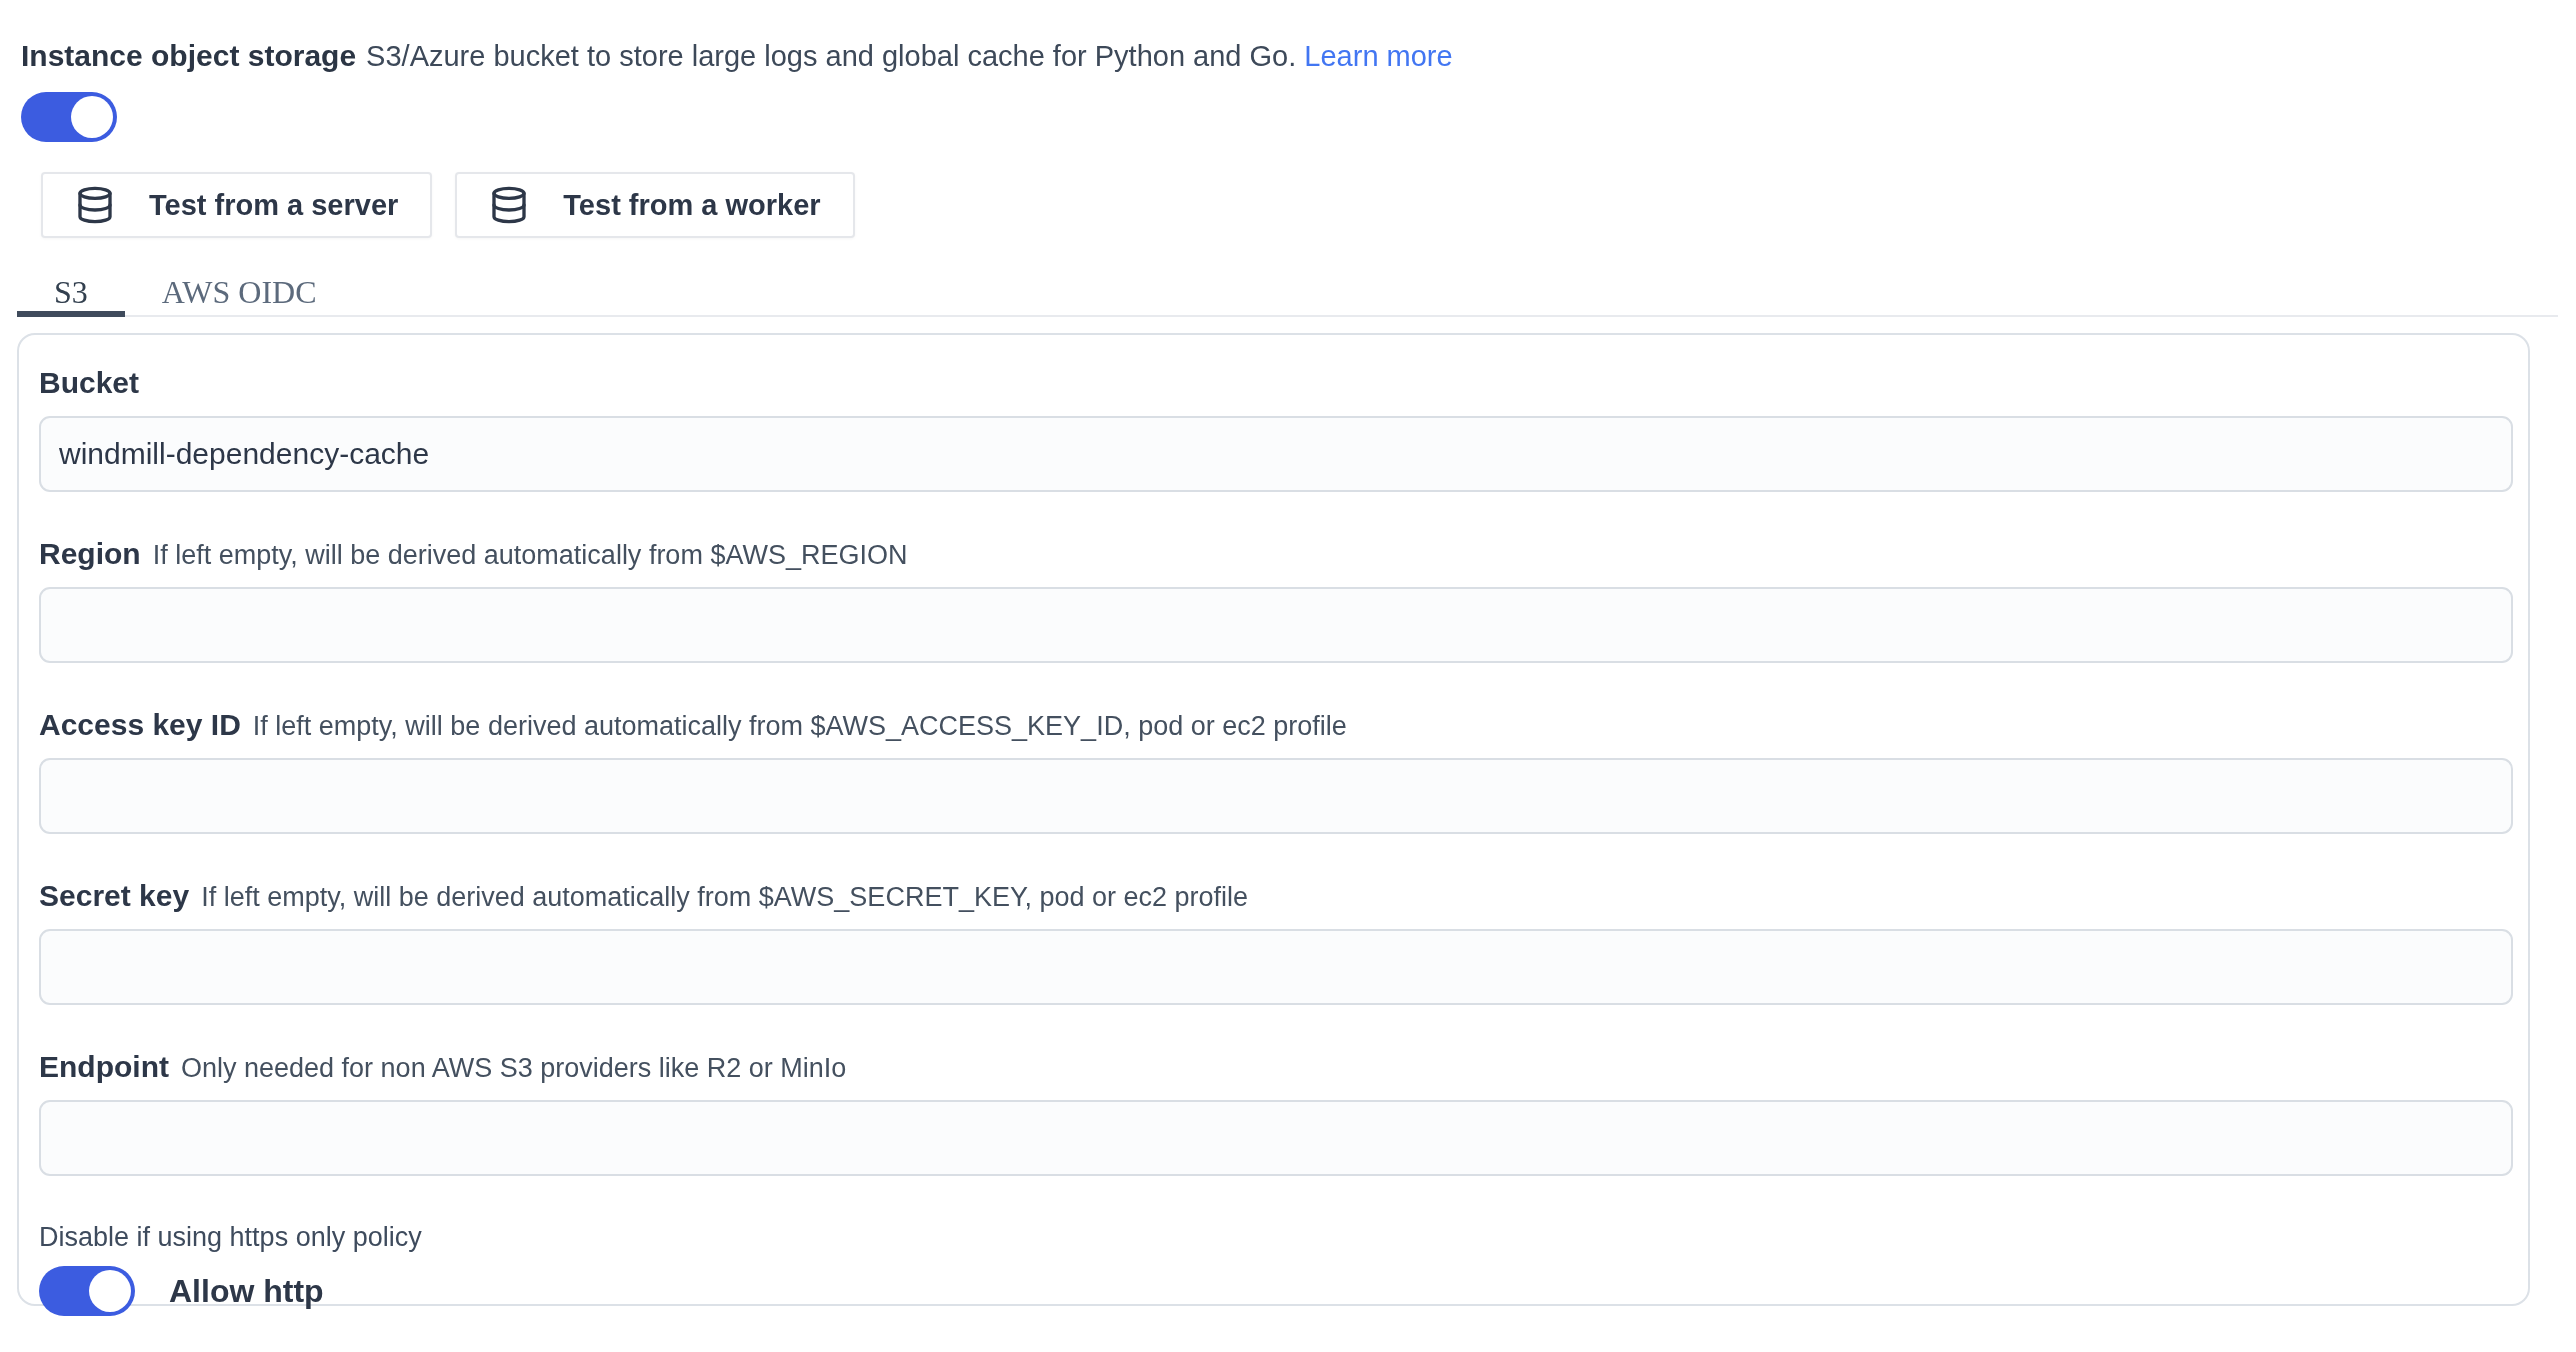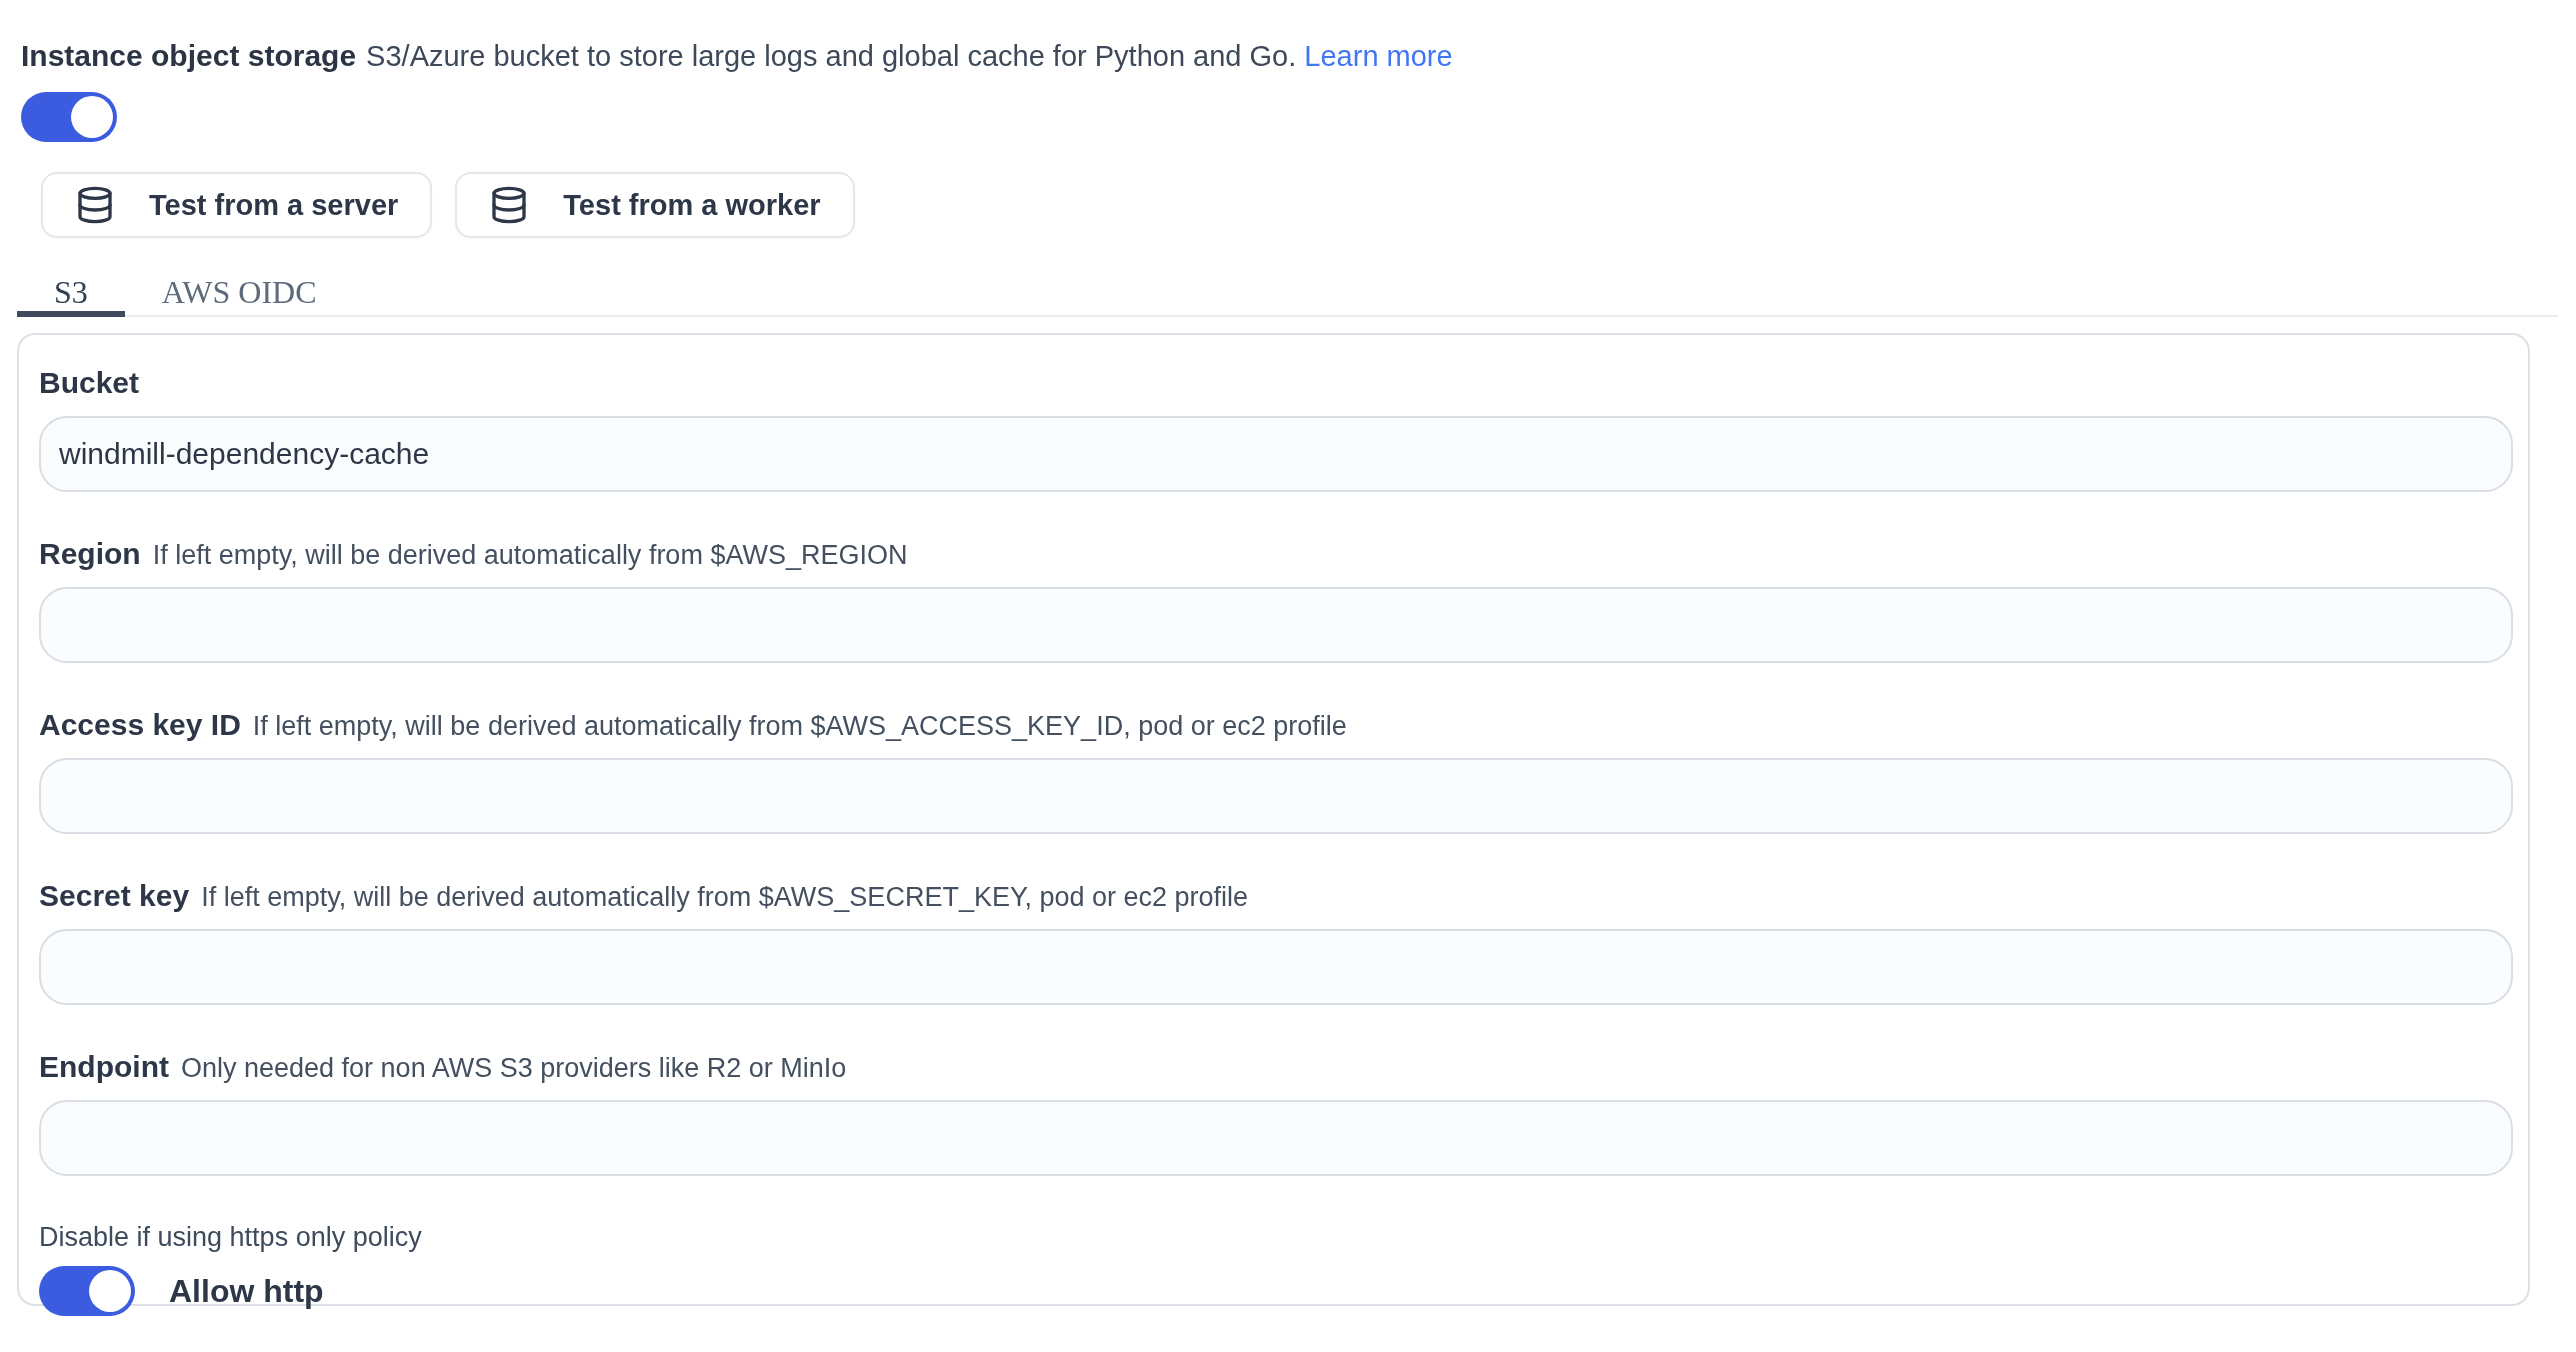--- a/index.html
+++ b/index.html
@@ -63,21 +63,21 @@
     gap: 23px;
   }
   .test-button {
     display: inline-flex;
     align-items: center;
     gap: 34px;
     height: 66px;
     padding: 0 32px;
     background: #ffffff;
     border: 2px solid #e5e7eb;
-    border-radius: 16px;
+    border-radius: 4px;
     font-size: 29px;
     font-weight: bold;
     color: #2d3748;
     cursor: pointer;
     box-shadow: 0 1px 3px rgba(0,0,0,0.04);
     font-family: inherit;
   }
   .db-icon { width: 40px; height: 40px; flex: none; }
 
   
@@ -121,21 +121,21 @@
   .field-hint {
     font-size: 27px;
     color: #44505f;
     margin-left: 12px;
   }
   .field-input {
     display: block;
     width: 100%;
     height: 76px;
     border: 2px solid #d9dee4;
-    border-radius: 28px;
+    border-radius: 11px;
     background: #fbfcfd;
     padding: 0 18px;
     font-size: 30px;
     color: #2d3748;
     font-family: inherit;
     outline: none;
   }
 
   
   .http-note {

